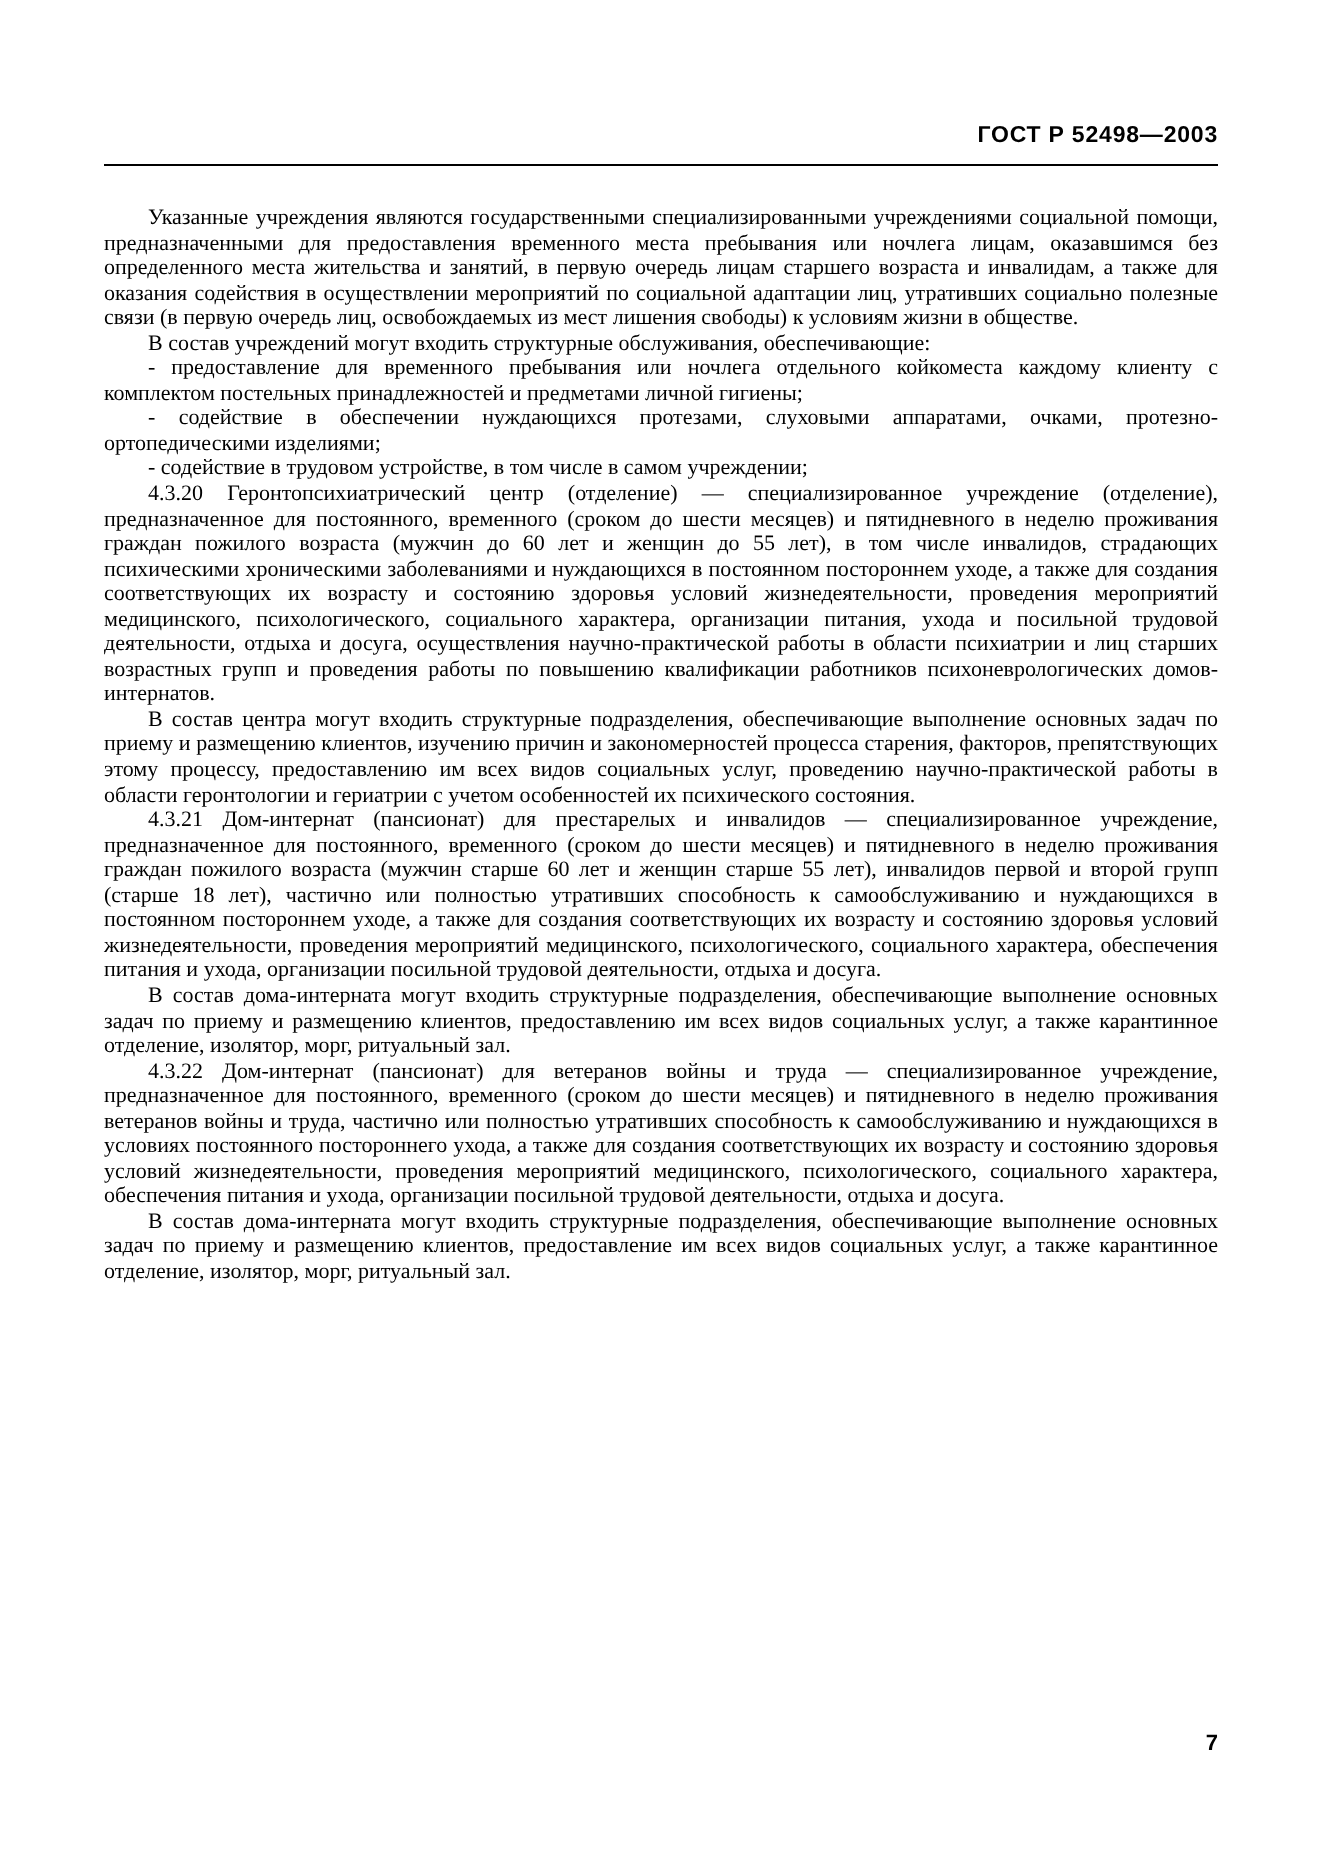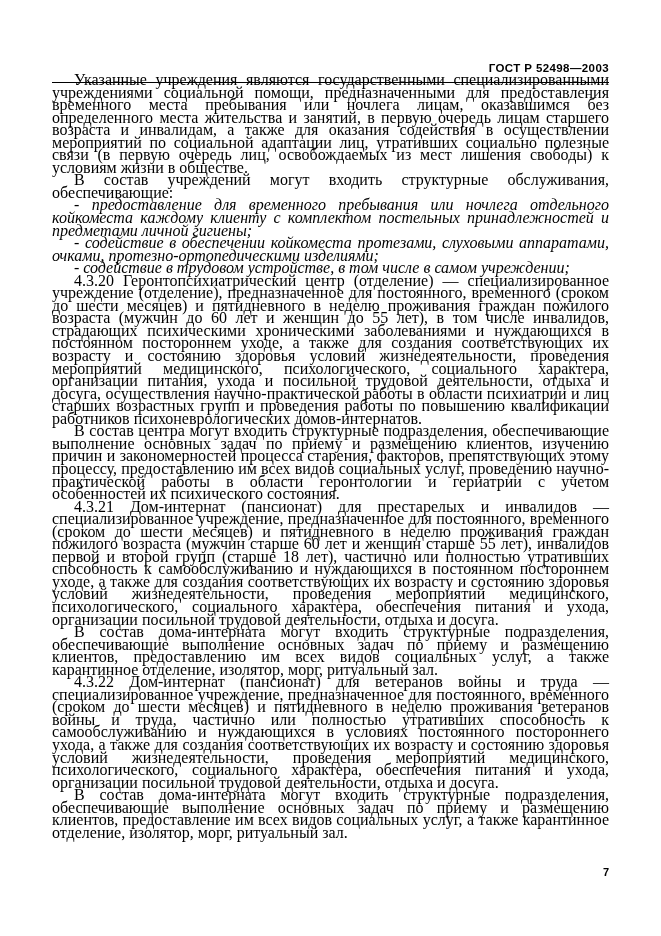--- a/index.html
+++ b/index.html
@@ -29,36 +29,35 @@
   .header-rule {
     position: absolute;
     top: 82px;
     left: 52px;
     right: 52px;
     height: 1px;
     background: #000000;
   }
   .content {
     position: absolute;
-    top: 74px;
+    top: 103px;
     left: 52px;
     width: 557px;
-    font-size: 16px;
+    font-size: 11px;
     line-height: 12.55px;
     text-align: justify;
     text-justify: inter-word;
   }
   .content p {
     margin: 0;
     text-indent: 22px;
     hyphens: manual;
   }
   .content p.dash {
     text-indent: 22px;
-    font-style: italic;
   }
   .footer-page {
     position: absolute;
     bottom: 58px;
     right: 52px;
     font-family: "Liberation Sans", sans-serif;
     font-size: 11px;
     font-weight: bold;
   }
 </style>
@@ -67,21 +66,21 @@
 
 <div class="page">
 
   <div class="header">ГОСТ Р 52498—2003</div>
   <div class="header-rule"></div>
 
   <div class="content">
     <p>Указанные учреждения являются государственными специализированными учреждениями социальной помощи, предназначенными для предоставления временного места пребывания или ночлега лицам, оказавшимся без определенного места жительства и занятий, в первую очередь лицам старшего возраста и инвалидам, а также для оказания содействия в осуществлении мероприятий по социальной адаптации лиц, утративших социально полезные связи (в первую очередь лиц, освобождаемых из мест лишения свободы) к условиям жизни в обществе.</p>
     <p>В состав учреждений могут входить структурные обслуживания, обеспечивающие:</p>
     <p class="dash">- предоставление для временного пребывания или ночлега отдельного койкоместа каждому клиенту с комплектом постельных принадлежностей и предметами личной гигиены;</p>
-    <p class="dash">- содействие в обеспечении койкоместа протезами, слуховыми аппаратами, очками, протезно-ортопедическими изделиями;</p>
+    <p class="dash">- содействие в обеспечении нуждающихся протезами, слуховыми аппаратами, очками, протезно-ортопедическими изделиями;</p>
     <p class="dash">- содействие в трудовом устройстве, в том числе в самом учреждении;</p>
     <p>4.3.20  Геронтопсихиатрический центр (отделение) — специализированное учреждение (отделение), предназначенное для постоянного, временного (сроком до шести месяцев) и пятидневного в неделю проживания граждан пожилого возраста (мужчин до 60 лет и женщин до 55 лет), в том числе инвалидов, страдающих психическими хроническими заболеваниями и нуждающихся в постоянном постороннем уходе, а также для создания соответствующих их возрасту и состоянию здоровья условий жизнедеятельности, проведения мероприятий медицинского, психологического, социального характера, организации питания, ухода и посильной трудовой деятельности, отдыха и досуга, осуществления научно-практической работы в области психиатрии и лиц старших возрастных групп и проведения работы по повышению квалификации работников психоневрологических домов-интернатов.</p>
     <p>В состав центра могут входить структурные подразделения, обеспечивающие выполнение основных задач по приему и размещению клиентов, изучению причин и закономерностей процесса старения, факторов, препятствующих этому процессу, предоставлению им всех видов социальных услуг, проведению научно-практической работы в области геронтологии и гериатрии с учетом особенностей их психического состояния.</p>
     <p>4.3.21  Дом-интернат (пансионат) для престарелых и инвалидов — специализированное учреждение, предназначенное для постоянного, временного (сроком до шести месяцев) и пятидневного в неделю проживания граждан пожилого возраста (мужчин старше 60 лет и женщин старше 55 лет), инвалидов первой и второй групп (старше 18 лет), частично или полностью утративших способность к самообслуживанию и нуждающихся в постоянном постороннем уходе, а также для создания соответствующих их возрасту и состоянию здоровья условий жизнедеятельности, проведения мероприятий медицинского, психологического, социального характера, обеспечения питания и ухода, организации посильной трудовой деятельности, отдыха и досуга.</p>
     <p>В состав дома-интерната могут входить структурные подразделения, обеспечивающие выполнение основных задач по приему и размещению клиентов, предоставлению им всех видов социальных услуг, а также карантинное отделение, изолятор, морг, ритуальный зал.</p>
     <p>4.3.22  Дом-интернат (пансионат) для ветеранов войны и труда — специализированное учреждение, предназначенное для постоянного, временного (сроком до шести месяцев) и пятидневного в неделю проживания ветеранов войны и труда, частично или полностью утративших способность к самообслуживанию и нуждающихся в условиях постоянного постороннего ухода, а также для создания соответствующих их возрасту и состоянию здоровья условий жизнедеятельности, проведения мероприятий медицинского, психологического, социального характера, обеспечения питания и ухода, организации посильной трудовой деятельности, отдыха и досуга.</p>
     <p>В состав дома-интерната могут входить структурные подразделения, обеспечивающие выполнение основных задач по приему и размещению клиентов, предоставление им всех видов социальных услуг, а также карантинное отделение, изолятор, морг, ритуальный зал.</p>
   </div>
 
   <div class="footer-page">7</div>

